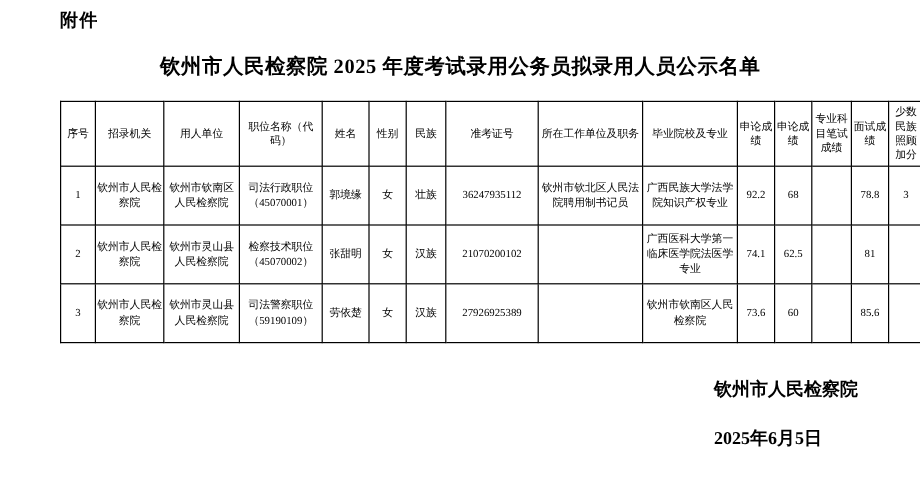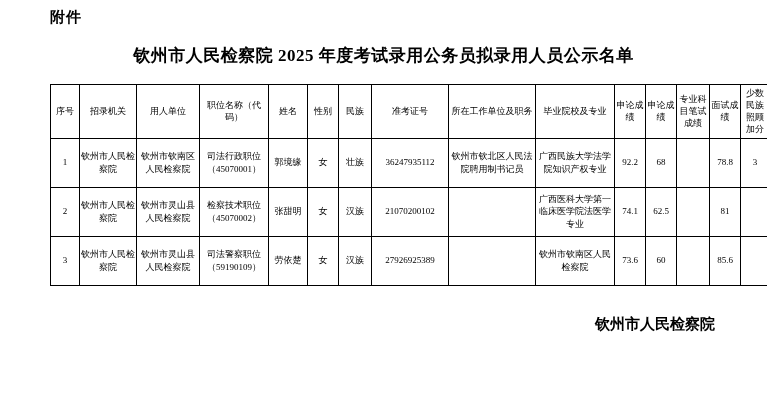--- a/index.html
+++ b/index.html
@@ -179,15 +179,16 @@
           <td class="c13 num">85.6</td>
           <td class="c14 num"></td>
 
         </tr>
       </tbody>
     </table>
   </div>
 
   <div class="sign">
     <div class="line1">钦州市人民检察院</div>
+    <div class="line2">2025年6月5日</div>
   </div>
 
 </div>
 
 </body></html>

